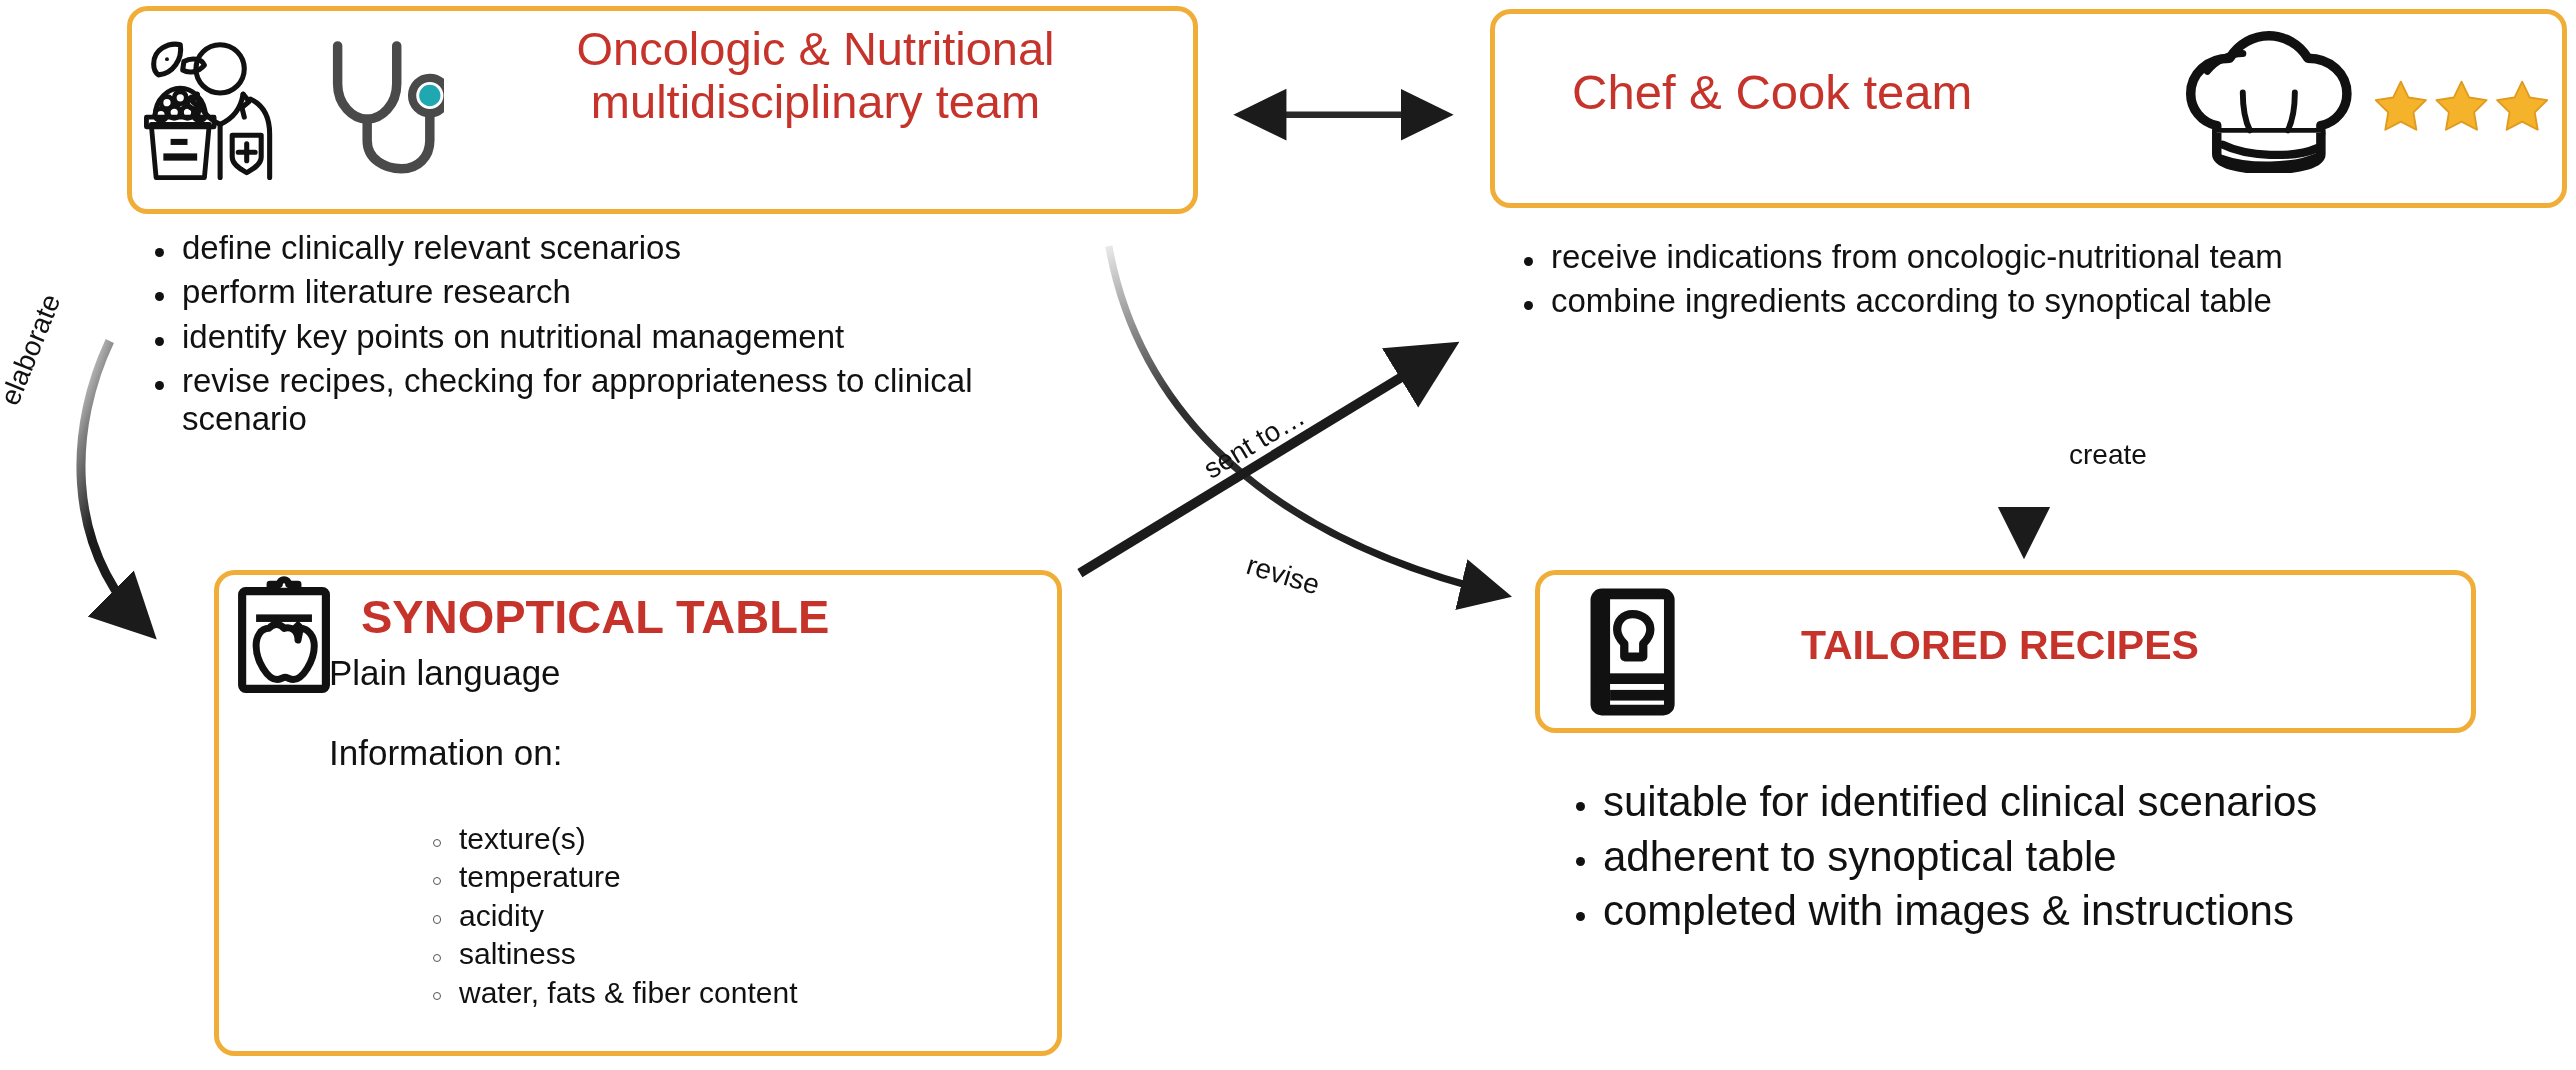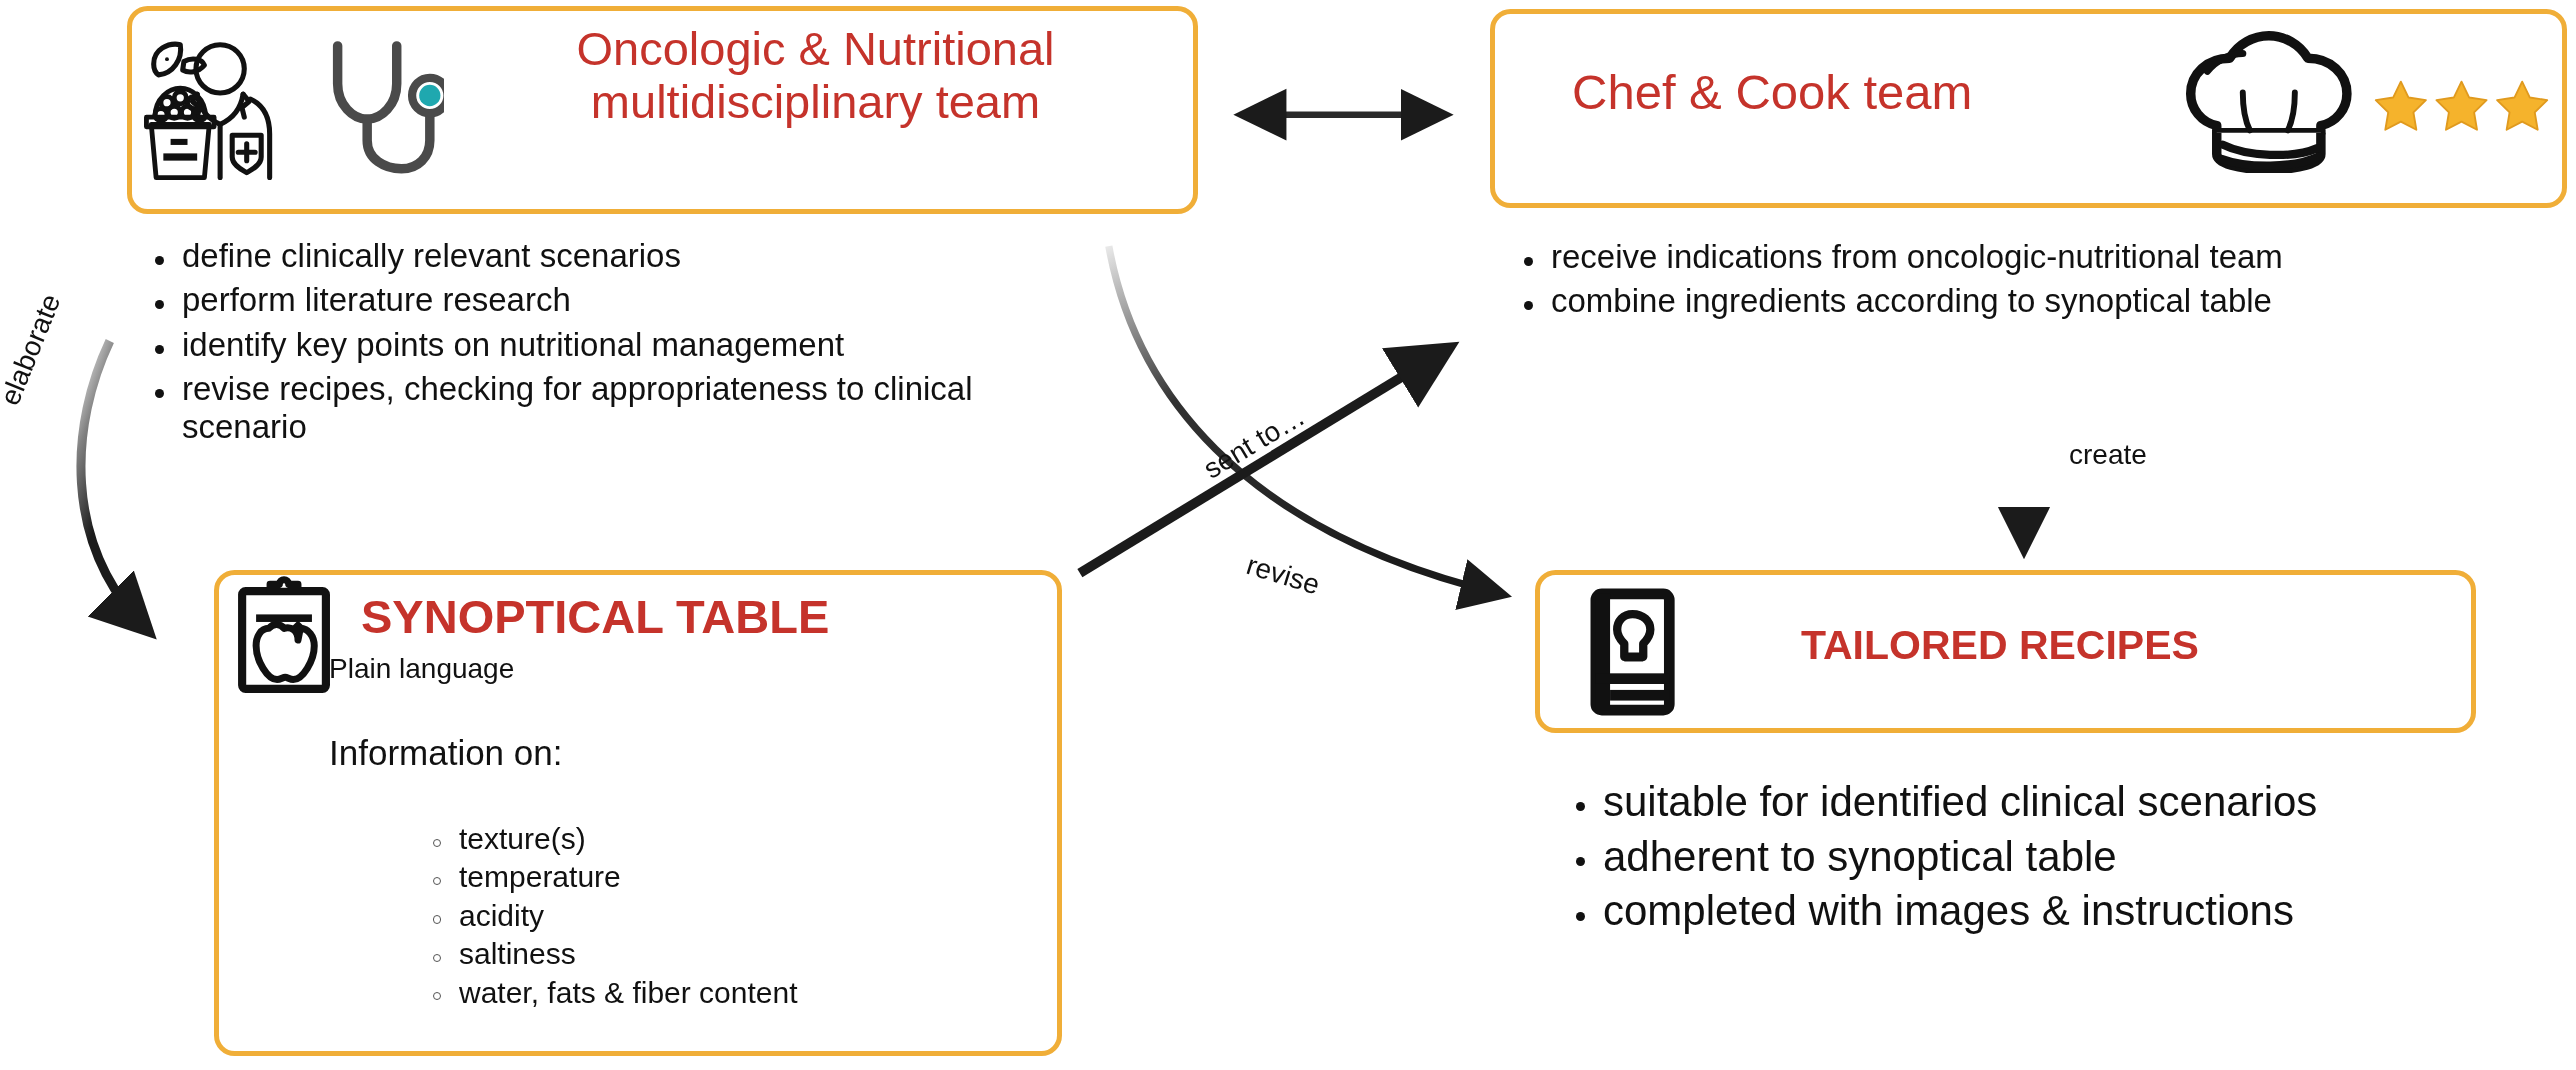--- a/index.html
+++ b/index.html
@@ -133,21 +133,21 @@
       <circle cx="98" cy="50" r="15" fill="#ffffff" stroke="#4a4a4a" stroke-width="7"></circle>
       <circle cx="98" cy="50" r="9" fill="#1FA8AF"></circle>
     </svg>
   </div>
 
   <div class="card-title" style="left:449px;top:23px;width:733px;font-size:47px;text-align:center;">
     <div>Oncologic &amp; Nutritional</div>
     <div>multidisciplinary team</div>
   </div>
 
-  <ul class="bullets" style="left:145px;top:229px;width:941px;font-size:33px;line-height:1.16;margin-top:8px;">
+  <ul class="bullets" style="left:145px;top:229px;width:941px;font-size:33px;line-height:1.16;">
     <li>define clinically relevant scenarios</li>
     <li>perform literature research</li>
     <li>identify key points on nutritional management</li>
     <li>revise recipes, checking for appropriateness to clinical scenario</li>
   </ul>
 
   <div class="card" style="left:1490px;top:9px;width:1077px;height:199px;">
   </div>
 
   <div class="card-title" style="left:1572px;top:65px;font-size:49px;">
@@ -198,21 +198,21 @@
                C25,48 21,55 21,63 C21,76 31,92 39,92
                C42,92 44,90 46,90 C48,90 50,92 53,92
                C61,92 71,76 71,63 C71,55 66,48 59,48 Z" transform="translate(-3,-3)" fill="#ffffff" stroke="#111" stroke-width="6" stroke-linejoin="round"></path>
     </svg>
   </div>
 
   <div class="card-title" style="left:361px;top:591px;font-size:47px;font-weight:bold;">
     <span>SYNOPTICAL TABLE</span>
   </div>
 
-  <div class="plain" style="left:329px;top:653px;font-size:28px;">
+  <div class="plain" style="left:329px;top:653px;font-size:35px;">
     <span>Plain language</span>
   </div>
 
   <div class="plain" style="left:329px;top:733px;font-size:35px;">
     <span>Information on:</span>
   </div>
 
   <ul class="sublist" style="left:422px;top:778px;width:621px;font-size:30px;line-height:1.12;margin-top:44px;">
     <li>texture(s)</li>
     <li>temperature</li>

